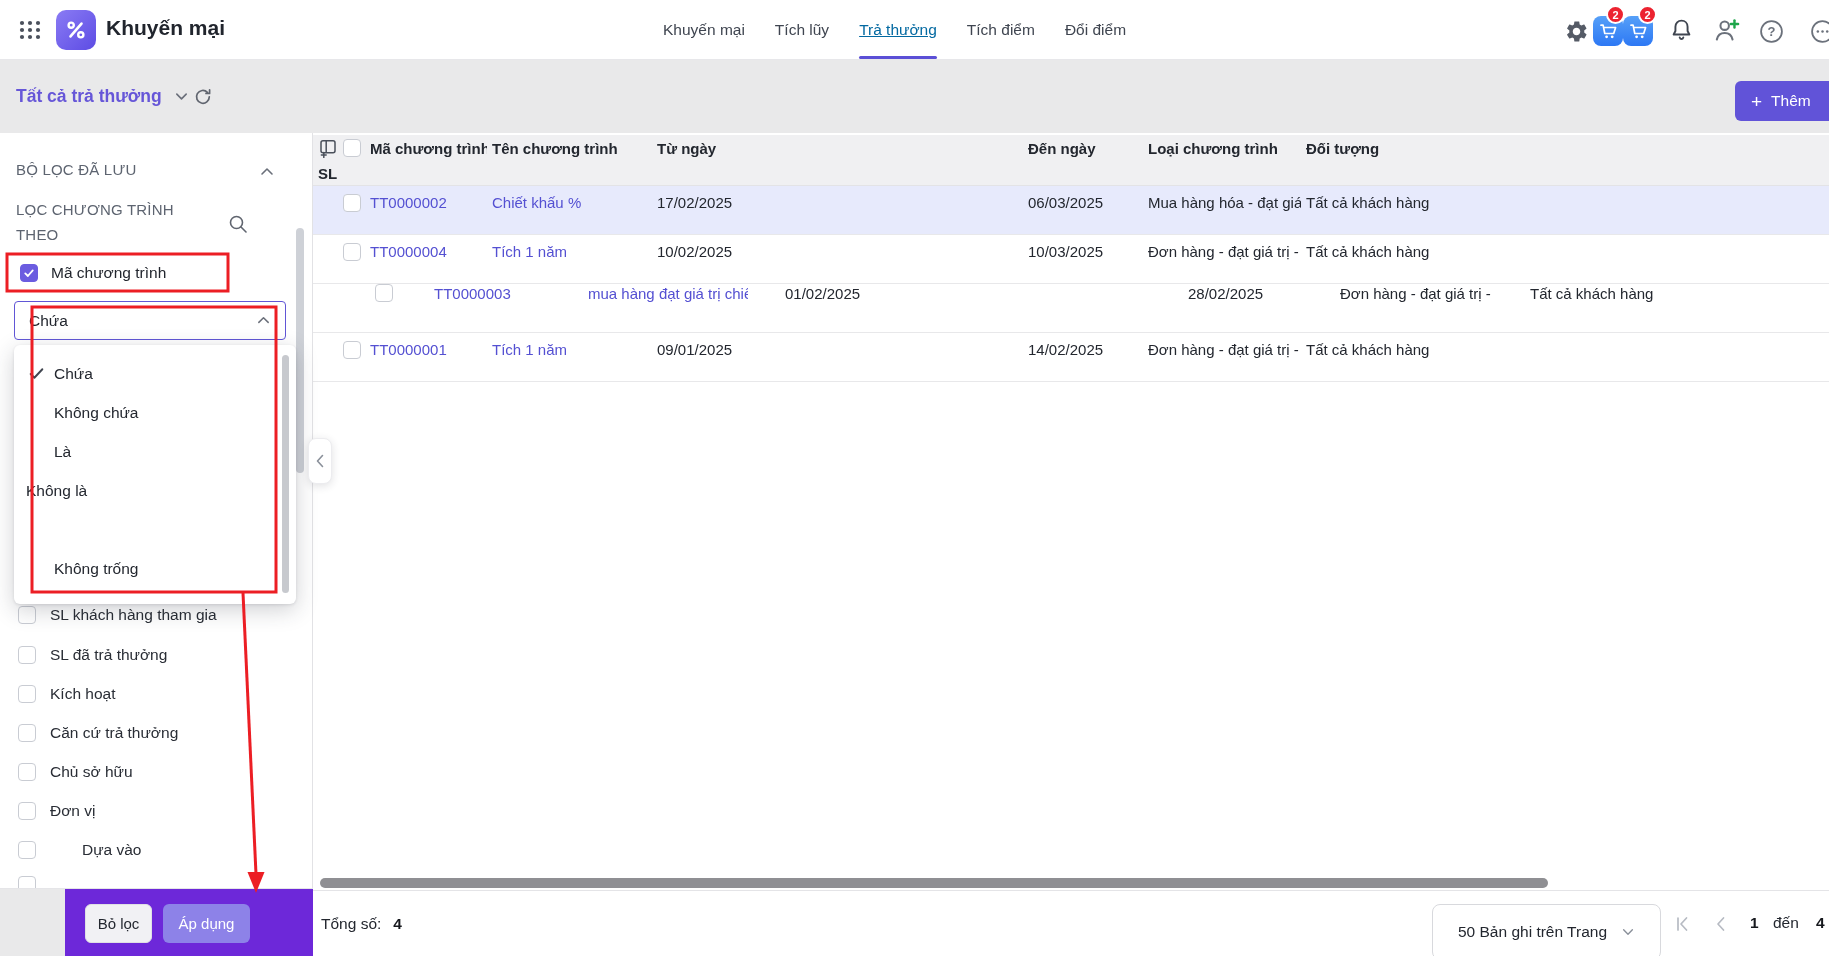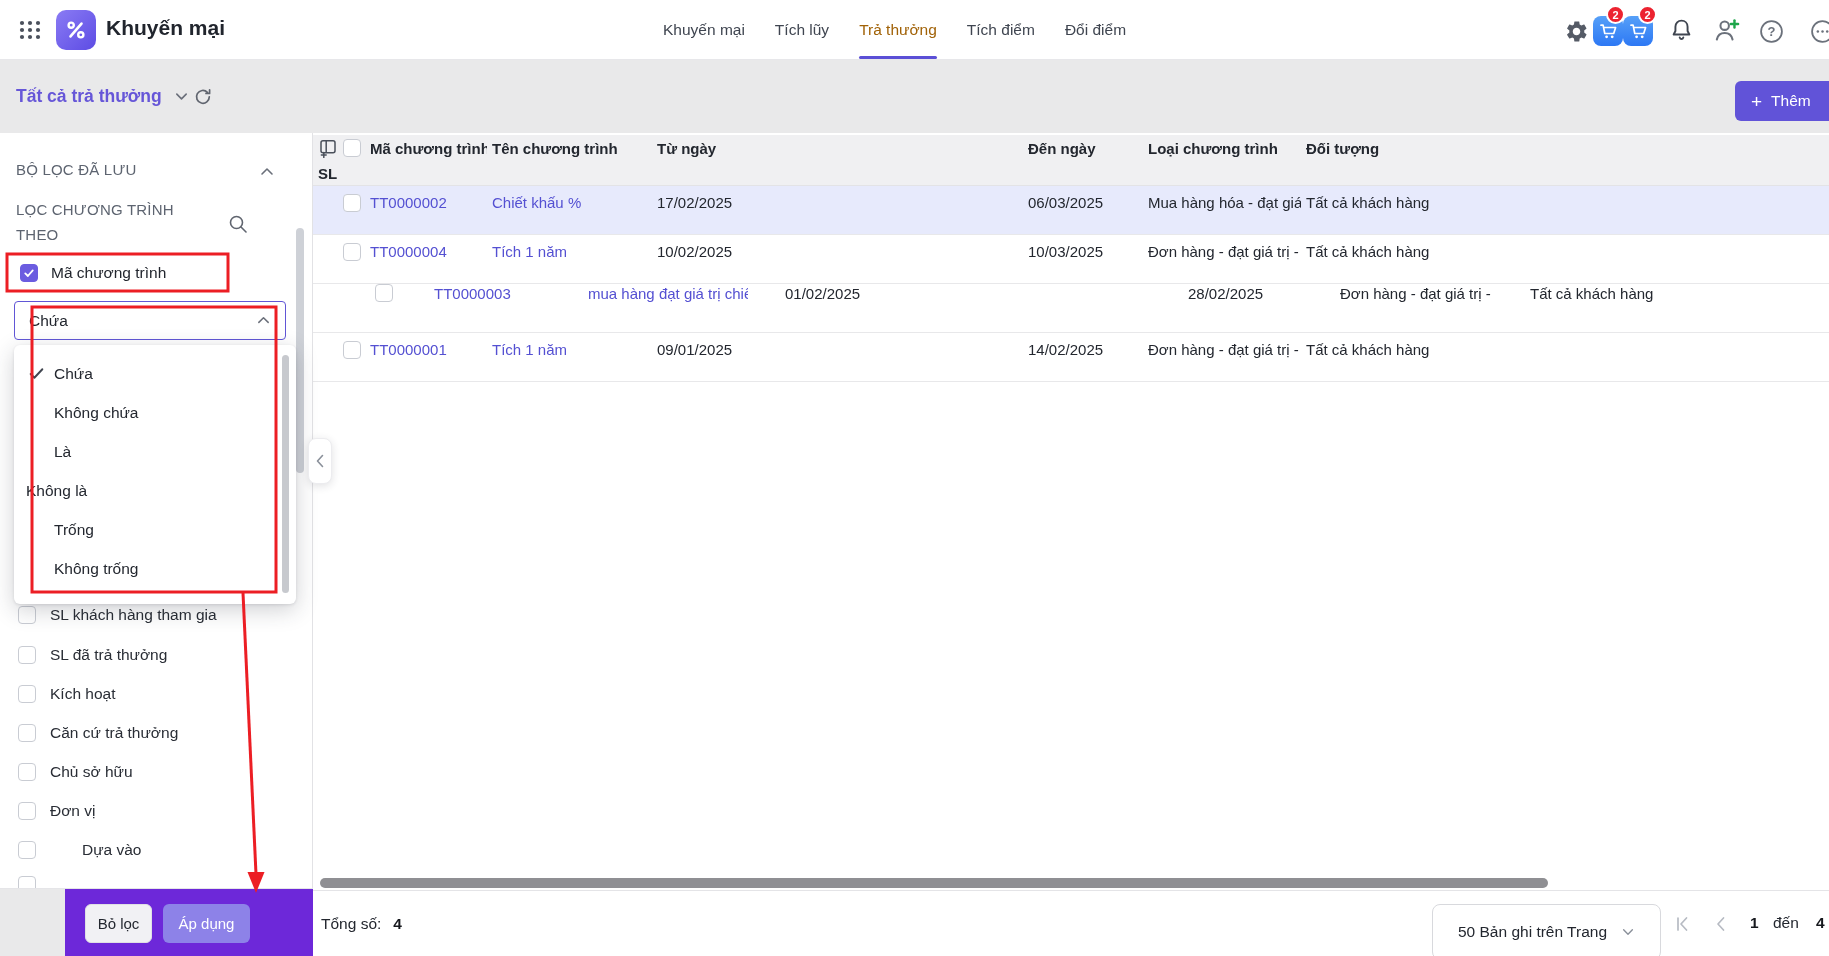--- a/index.html
+++ b/index.html
@@ -8,21 +8,21 @@
   #screen { position:relative; width:1829px; height:956px; overflow:hidden; background:#fff; }
 
   
   .top-header { position:absolute; left:0; top:0; width:1829px; height:60px; background:#fff; border-bottom:1px solid #e7e7ea; z-index:4; }
   .waffle { position:absolute; left:18px; top:18px; width:24px; height:24px; cursor:pointer; }
   .app-icon { position:absolute; left:56px; top:10px; width:40px; height:40px; border-radius:10px;
               background:linear-gradient(135deg,#8a7bf4 0%,#5d4ce4 100%); display:flex; align-items:center; justify-content:center; }
   .app-title { position:absolute; left:106px; top:16px; font-size:21px; font-weight:700; color:#21252d; }
   .nav-tabs { position:absolute; left:663px; top:0; height:59px; display:flex; gap:30px; }
   .tab { position:relative; height:59px; line-height:59px; font-size:15.5px; color:#3f4550; cursor:pointer; white-space:nowrap; }
-  .tab.active { color:#a16207; font-weight:500; }
+  .tab.active { color:#0369a1; font-weight:500;text-decoration:underline; }
   .tab.active::after { content:""; position:absolute; left:0; right:0; bottom:0; height:3px; background:#5b4fd6; border-radius:2px; }
   .hicon { position:absolute; top:19px; width:25px; height:25px; cursor:pointer; }
   .cart { position:absolute; top:16px; width:30px; height:30px; border-radius:8px;
           background:linear-gradient(180deg,#56a0f8 0%,#2d78f4 100%); display:flex; align-items:center; justify-content:center; }
   .badge { position:absolute; width:19px; height:19px; border-radius:50%; background:#ec2330; border:2px solid #fff;
            color:#fff; font-size:11px; font-weight:700; display:flex; align-items:center; justify-content:center; z-index:2; }
 
   
   .toolbar { position:absolute; left:0; top:60px; width:1829px; height:73px; background:#e9e9ea; }
   .view-selector { position:absolute; left:16px; top:0; height:73px; display:flex; align-items:center; gap:12px; cursor:pointer; }
@@ -252,23 +252,20 @@
       </div>
       <div class="op-option" style="top:48px;">
         <span>Không chứa</span>
       </div>
       <div class="op-option" style="top:87px;">
         <span>Là</span>
       </div>
       <div class="op-option" style="top:126px;padding-left:12px;">
         <span>Không là</span>
       </div>
-      <div class="op-option" style="top:165px;">
-        <span>Trống</span>
-      </div>
       <div class="op-option" style="top:204px;">
         <span>Không trống</span>
       </div>
       <div class="pop-scroll"></div>
     </div>
 
     <div class="sb-scroll"></div>
 
     <div class="field-row" style="top:471px;">
       <div class="cb"></div>

